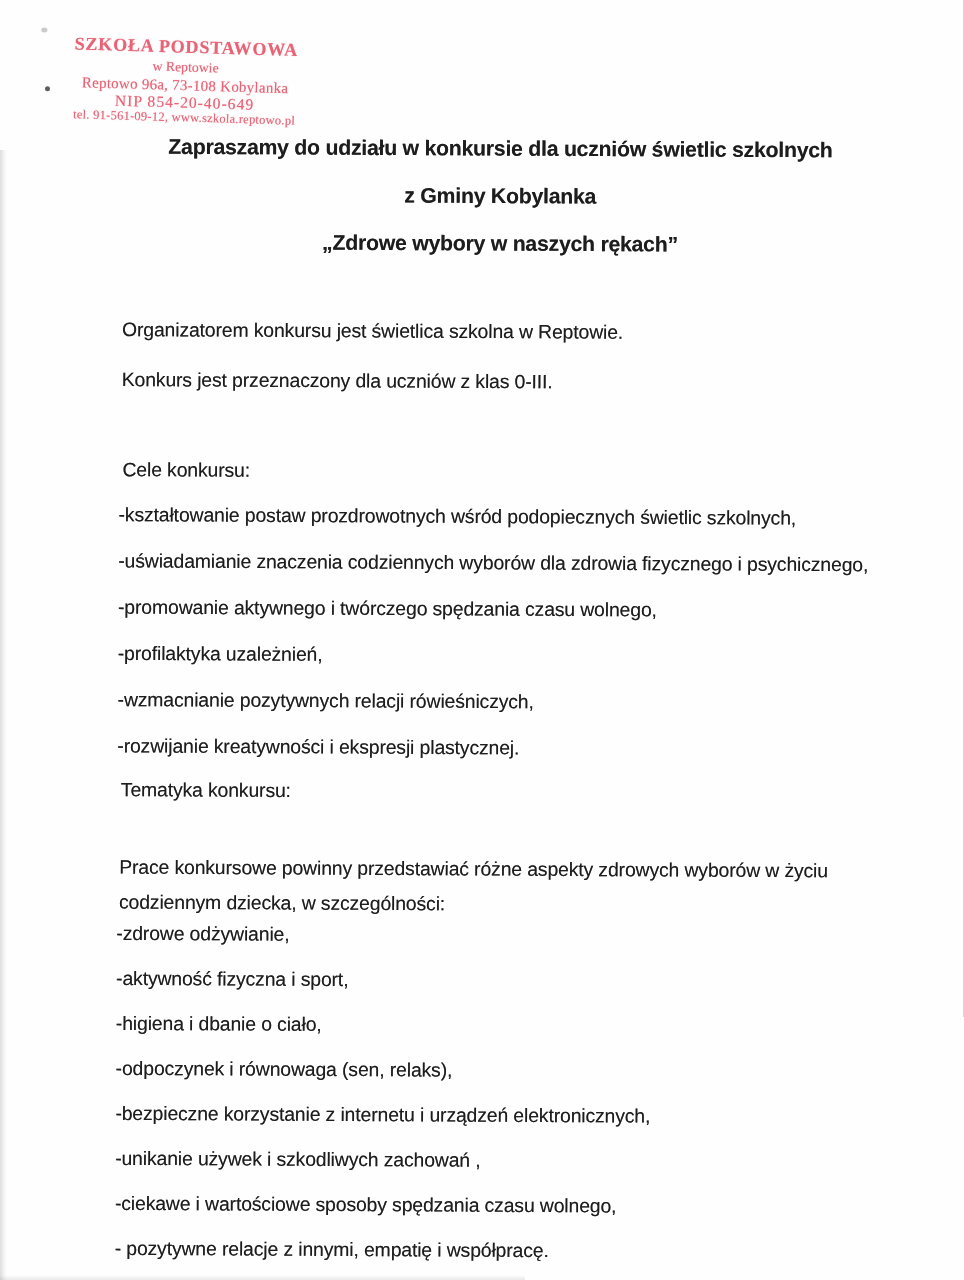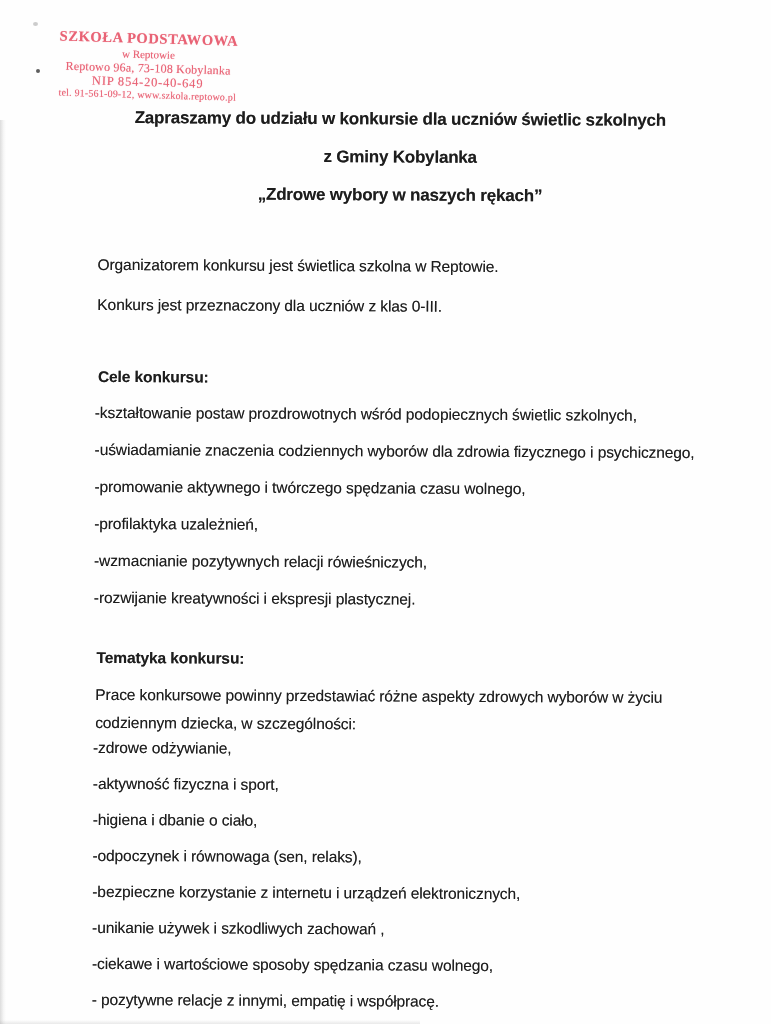--- a/index.html
+++ b/index.html
@@ -57,24 +57,24 @@
   .ink{text-shadow:0 0 .5px rgba(20,20,20,.55);}
   .title{
     position:absolute;left:92px;top:108px;width:618px;
     text-align:center;font-weight:bold;font-size:17px;letter-spacing:-.2px;
   }
   .title-line{line-height:22px;margin-bottom:16px;}
   .intro{position:absolute;left:99px;top:255px;font-size:15.5px;letter-spacing:-.1px;}
   .intro p{margin:0 0 18px 0;line-height:22px;}
   .section-heading{
     position:absolute;left:100px;
-    font-weight:bold;font-size:15.5px;line-height:20px;letter-spacing:-.1px;
+    font-weight:normal;font-size:15.5px;line-height:20px;letter-spacing:-.1px;
   }
   .goals-heading{top:368px;}
-  .themes-heading{top:649px;}
+  .themes-heading{top:624px;}
   .themes-intro{
     position:absolute;left:99px;top:682px;width:580px;
     font-size:15.5px;line-height:27.5px;letter-spacing:-.1px;
   }
   .list{position:absolute;left:97px;font-size:15.5px;letter-spacing:-.1px;}
   .goals-list{top:403px;}
   .themes-list{top:738px;}
   .list .li{line-height:21px;}
   .goals-list .li{margin-bottom:16px;}
   .themes-list .li{margin-bottom:15px;}

